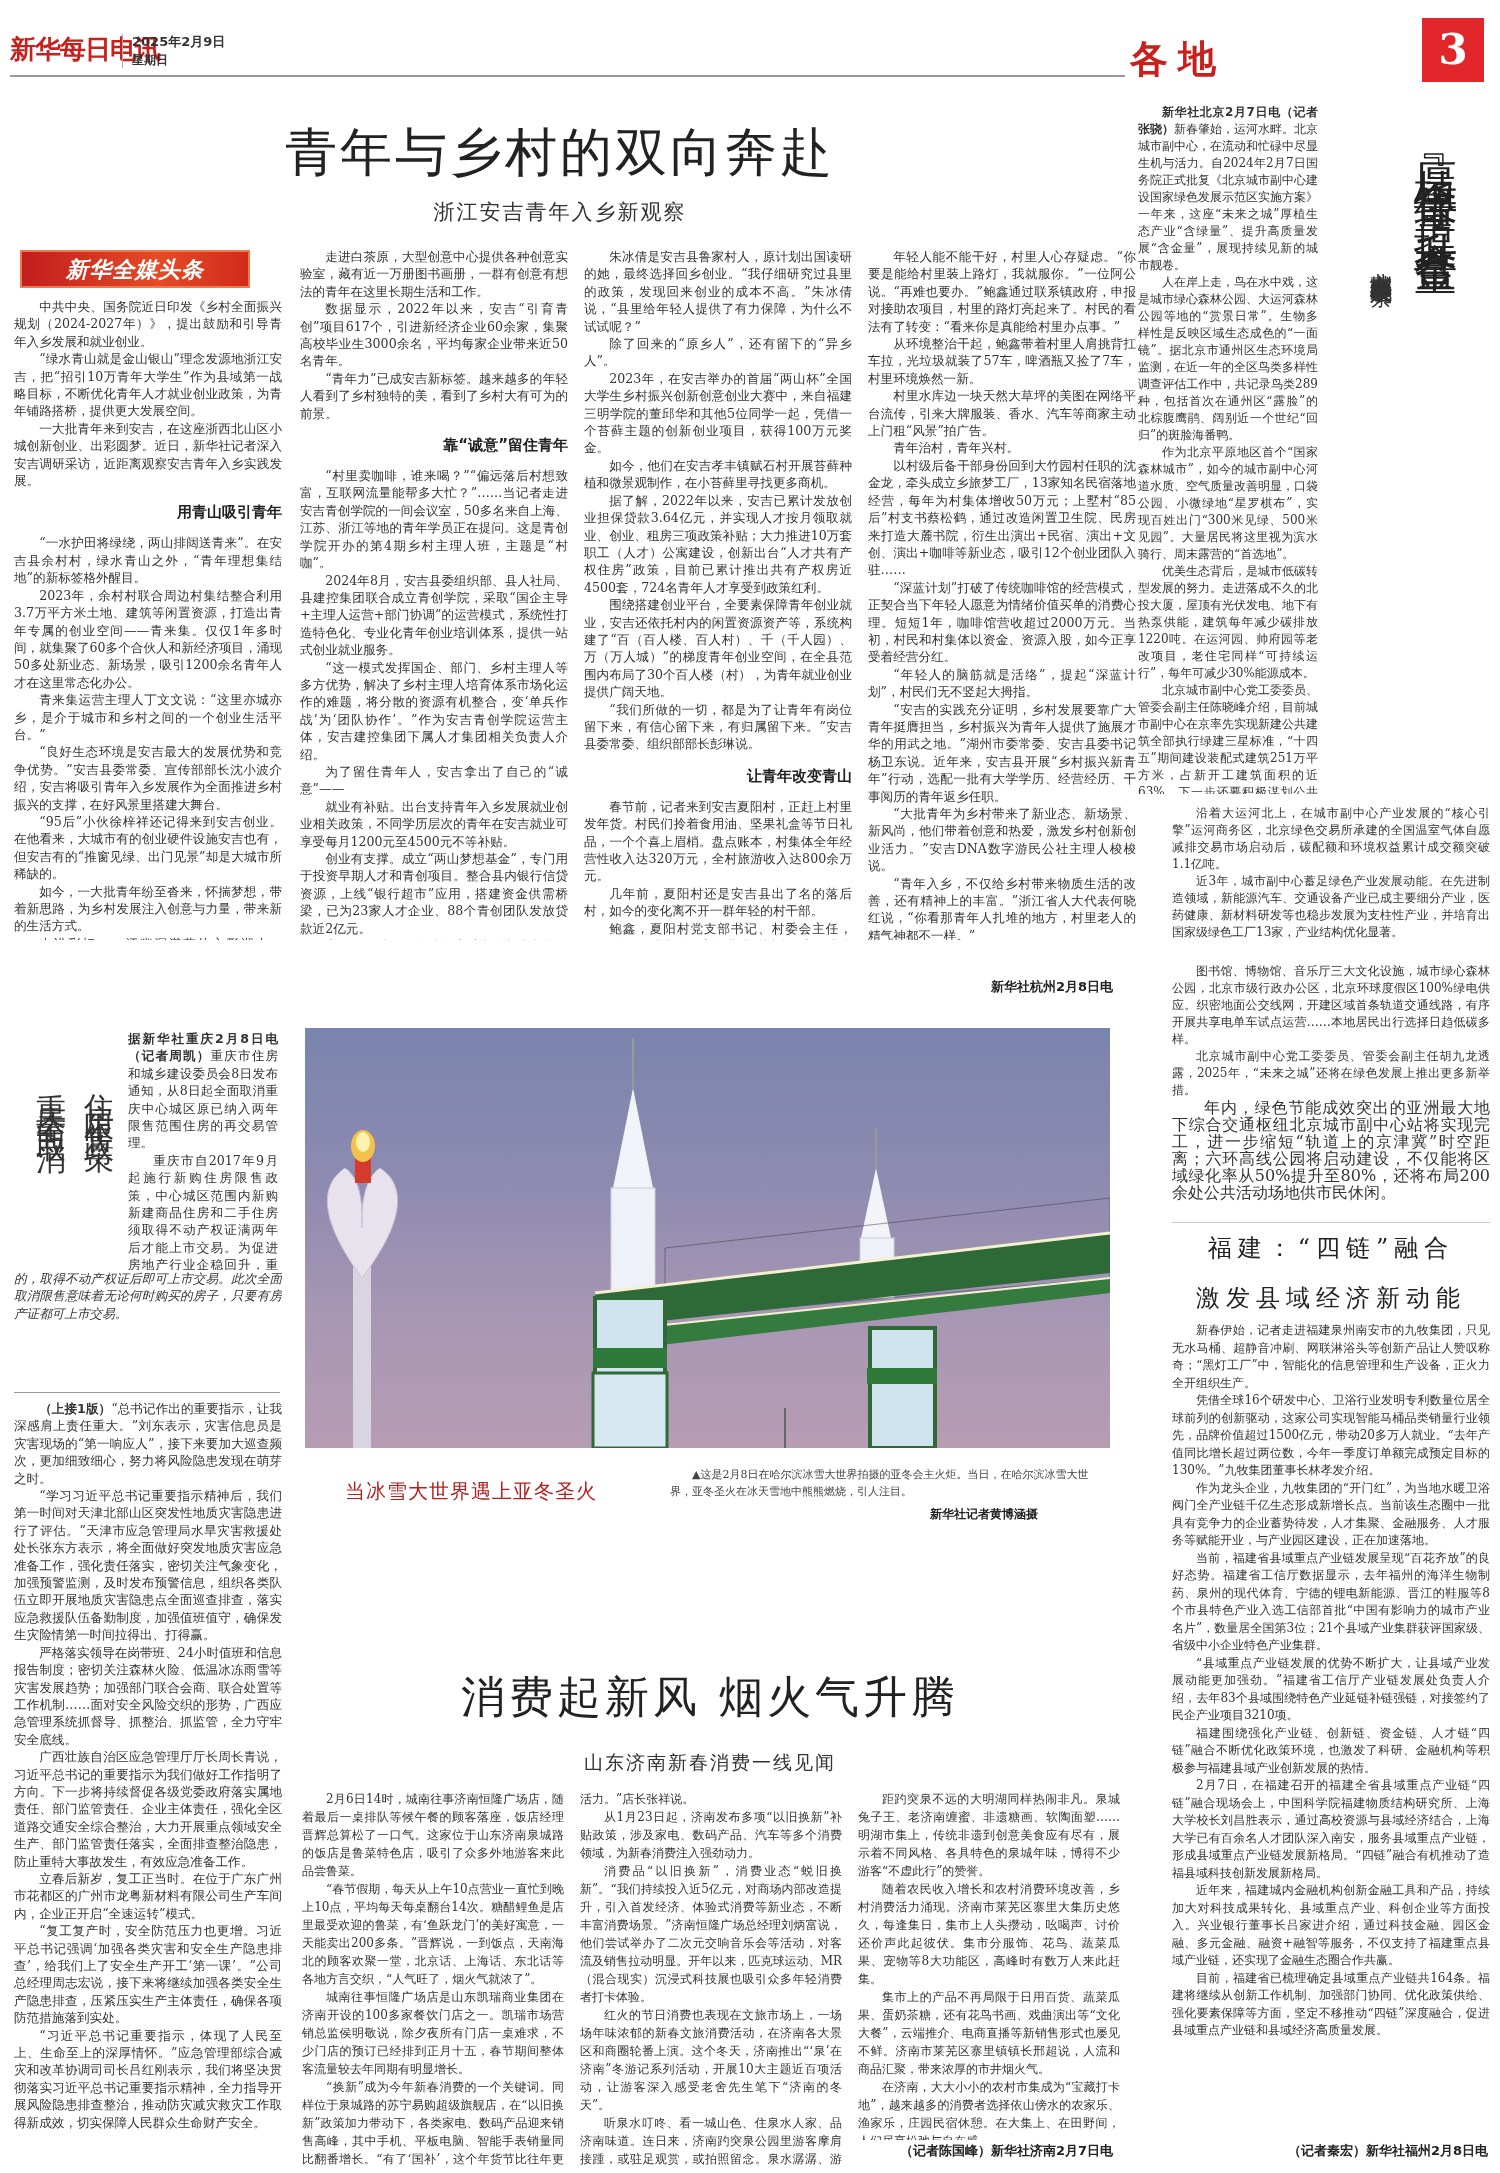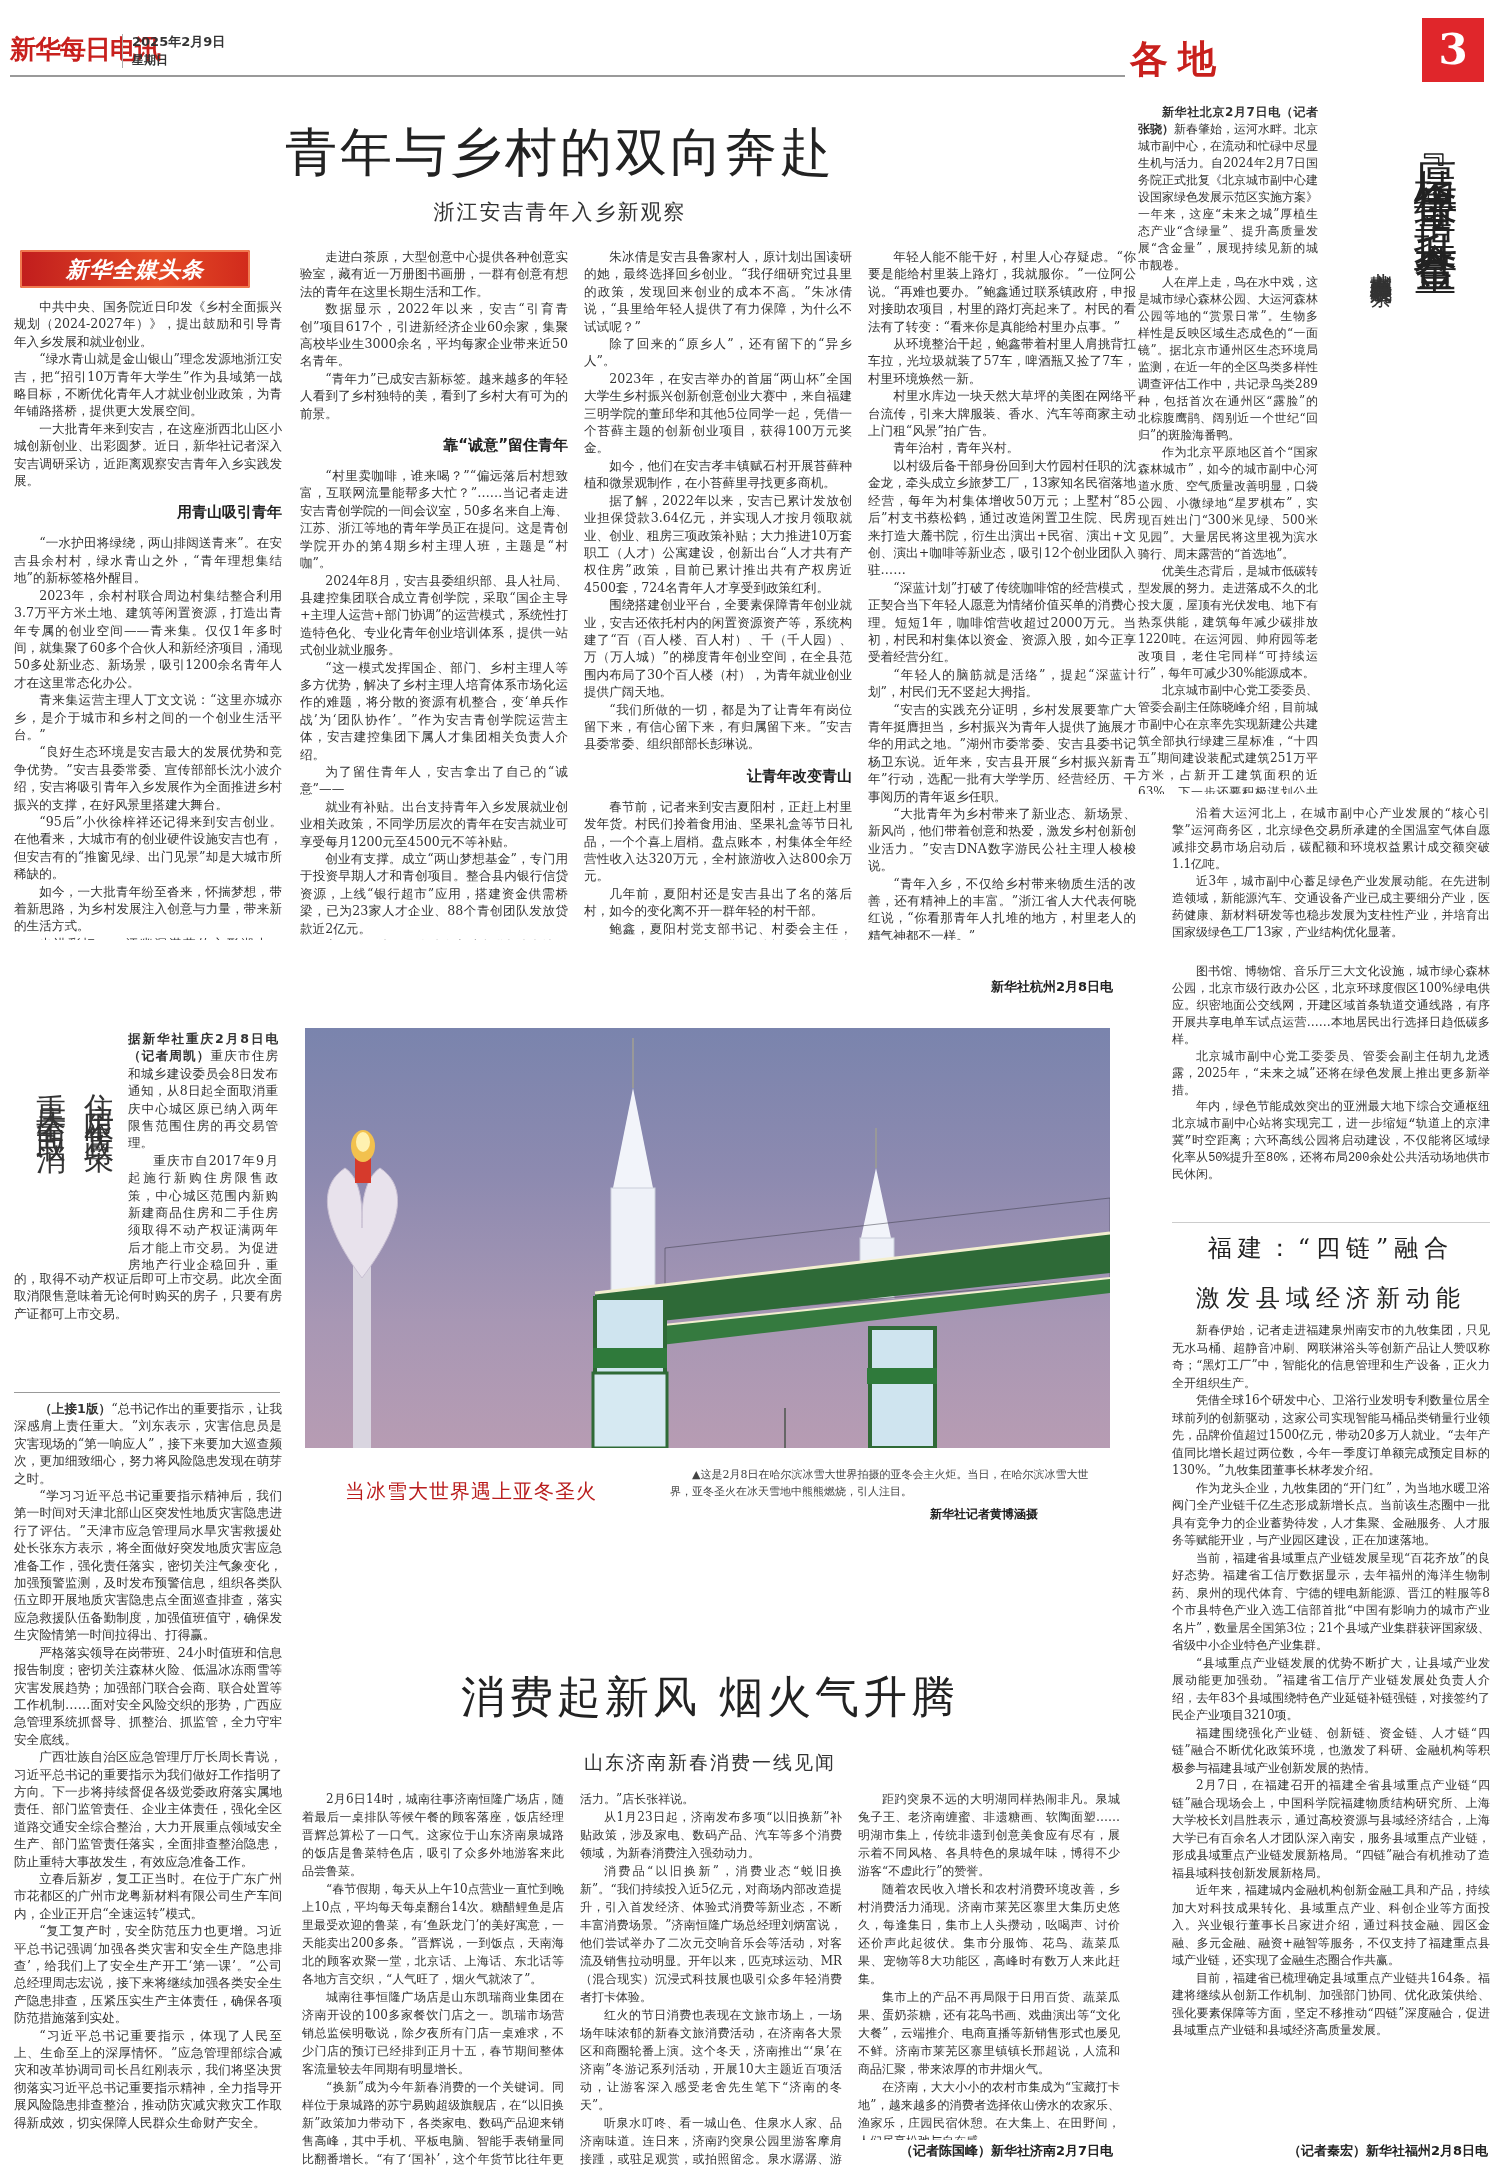--- a/index.html
+++ b/index.html
@@ -102,30 +102,30 @@
   <p class="p" style="font-size:12px;line-height:17px;">优美生态背后，是城市低碳转型发展的努力。走进落成不久的北投大厦，屋顶有光伏发电、地下有热泵供能，建筑每年减少碳排放1220吨。在运河园、帅府园等老改项目，老住宅同样“可持续运行”，每年可减少30%能源成本。</p>
   <p class="p" style="font-size:12px;line-height:17px;">北京城市副中心党工委委员、管委会副主任陈晓峰介绍，目前城市副中心在京率先实现新建公共建筑全部执行绿建三星标准，“十四五”期间建设装配式建筑251万平方米，占新开工建筑面积的近63%。下一步还要积极谋划公共建筑绿色化改造、建设超低能耗建筑等，形成数据化项目库。</p>
 </div>
 <div class="abs vt" style="left:1366px;top:255px;font-family:'DejaVu Sans',sans-serif;font-size:22px;letter-spacing:1px;color:#333;">北京城市副中心绿色发展观察</div>
 <div class="abs vt hl" style="left:1408px;top:128px;font-size:44px;line-height:56px;letter-spacing:6px;">厚植『含绿量』 提升『含金量』</div>
 <div class="col" style="left:1172px;top:805px;width:318px;height:410px;">
   <p class="p" style="font-size:12px;line-height:17px;">沿着大运河北上，在城市副中心产业发展的“核心引擎”运河商务区，北京绿色交易所承建的全国温室气体自愿减排交易市场启动后，碳配额和环境权益累计成交额突破1.1亿吨。</p>
   <p class="p" style="font-size:12px;line-height:17px;">近3年，城市副中心蓄足绿色产业发展动能。在先进制造领域，新能源汽车、交通设备产业已成主要细分产业，医药健康、新材料研发等也稳步发展为支柱性产业，并培育出国家级绿色工厂13家，产业结构优化显著。</p>
   <p class="p" style="font-size:12px;line-height:17px;margin-top:22px;">图书馆、博物馆、音乐厅三大文化设施，城市绿心森林公园，北京市级行政办公区，北京环球度假区100%绿电供应。织密地面公交线网，开建区域首条轨道交通线路，有序开展共享电单车试点运营……本地居民出行选择日趋低碳多样。</p>
   <p class="p" style="font-size:12px;line-height:17px;">北京城市副中心党工委委员、管委会副主任胡九龙透露，2025年，“未来之城”还将在绿色发展上推出更多新举措。</p>
-  <p class="p" style="font-size:12px;line-height:17px;font-family:Liberation Mono, monospace;">年内，绿色节能成效突出的亚洲最大地下综合交通枢纽北京城市副中心站将实现完工，进一步缩短“轨道上的京津冀”时空距离；六环高线公园将启动建设，不仅能将区域绿化率从50%提升至80%，还将布局200余处公共活动场地供市民休闲。</p>
+  <p class="p" style="font-size:16px;line-height:17px;">年内，绿色节能成效突出的亚洲最大地下综合交通枢纽北京城市副中心站将实现完工，进一步缩短“轨道上的京津冀”时空距离；六环高线公园将启动建设，不仅能将区域绿化率从50%提升至80%，还将布局200余处公共活动场地供市民休闲。</p>
 </div>
 
 <div class="abs vt" style="left:30px;top:1070px;font-family:'DejaVu Sans',sans-serif;font-size:30px;line-height:42px;letter-spacing:10px;color:#333;">重庆全面取消</div>
 <div class="abs vt" style="left:78px;top:1070px;font-family:'DejaVu Sans',sans-serif;font-size:30px;line-height:42px;letter-spacing:10px;color:#333;">住房限售政策</div>
 <div class="col" style="left:128px;top:1030px;width:150px;height:240px;">
   <p class="p ni"><span class="dateline">据新华社重庆2月8日电（记者周凯）</span><span>重庆市住房和城乡建设委员会8日发布通知，从8日起全面取消重庆中心城区原已纳入两年限售范围住房的再交易管理。</span></p>
   <p class="p">重庆市自2017年9月起施行新购住房限售政策，中心城区范围内新购新建商品住房和二手住房须取得不动产权证满两年后才能上市交易。为促进房地产行业企稳回升，重庆市自2024年9月1日起调整相关政策，凡2024年9月1日起在中心城区新购住房的，取得不动产权证后即可上市交易。此次全面取消限售意味着无论何时购买的房子，只要有房产证都可上市交易。</p>
 </div>
-<div class="col" style="left:14px;top:1270px;width:268px;height:70px;">
+<div class="col" style="left:14px;top:1270px;width:268px;height:70px;font-style:italic;">
   <p class="p ni">的，取得不动产权证后即可上市交易。此次全面取消限售意味着无论何时购买的房子，只要有房产证都可上市交易。</p>
 </div>
 <div class="abs" style="left:14px;top:1392px;width:266px;height:1px;background:#999;"></div>
 
 <div class="col" style="left:14px;top:1400px;width:268px;height:770px;">
   <p class="p"><span class="dateline">（上接1版）</span><span>“总书记作出的重要指示，让我深感肩上责任重大。”刘东表示，灾害信息员是灾害现场的“第一响应人”，接下来要加大巡查频次，更加细致细心，努力将风险隐患发现在萌芽之时。</span></p>
   <p class="p">“学习习近平总书记重要指示精神后，我们第一时间对天津北部山区突发性地质灾害隐患进行了评估。”天津市应急管理局水旱灾害救援处处长张东方表示，将全面做好突发地质灾害应急准备工作，强化责任落实，密切关注气象变化，加强预警监测，及时发布预警信息，组织各类队伍立即开展地质灾害隐患点全面巡查排查，落实应急救援队伍备勤制度，加强值班值守，确保发生灾险情第一时间拉得出、打得赢。</p>
   <p class="p">严格落实领导在岗带班、24小时值班和信息报告制度；密切关注森林火险、低温冰冻雨雪等灾害发展趋势；加强部门联合会商、联合处置等工作机制……面对安全风险交织的形势，广西应急管理系统抓督导、抓整治、抓监管，全力守牢安全底线。</p>
   <p class="p">广西壮族自治区应急管理厅厅长周长青说，习近平总书记的重要指示为我们做好工作指明了方向。下一步将持续督促各级党委政府落实属地责任、部门监管责任、企业主体责任，强化全区道路交通安全综合整治，大力开展重点领域安全生产、部门监管责任落实，全面排查整治隐患，防止重特大事故发生，有效应急准备工作。</p>
   <p class="p">立春后新岁，复工正当时。在位于广东广州市花都区的广州市龙粤新材料有限公司生产车间内，企业正开启“全速运转”模式。</p>

